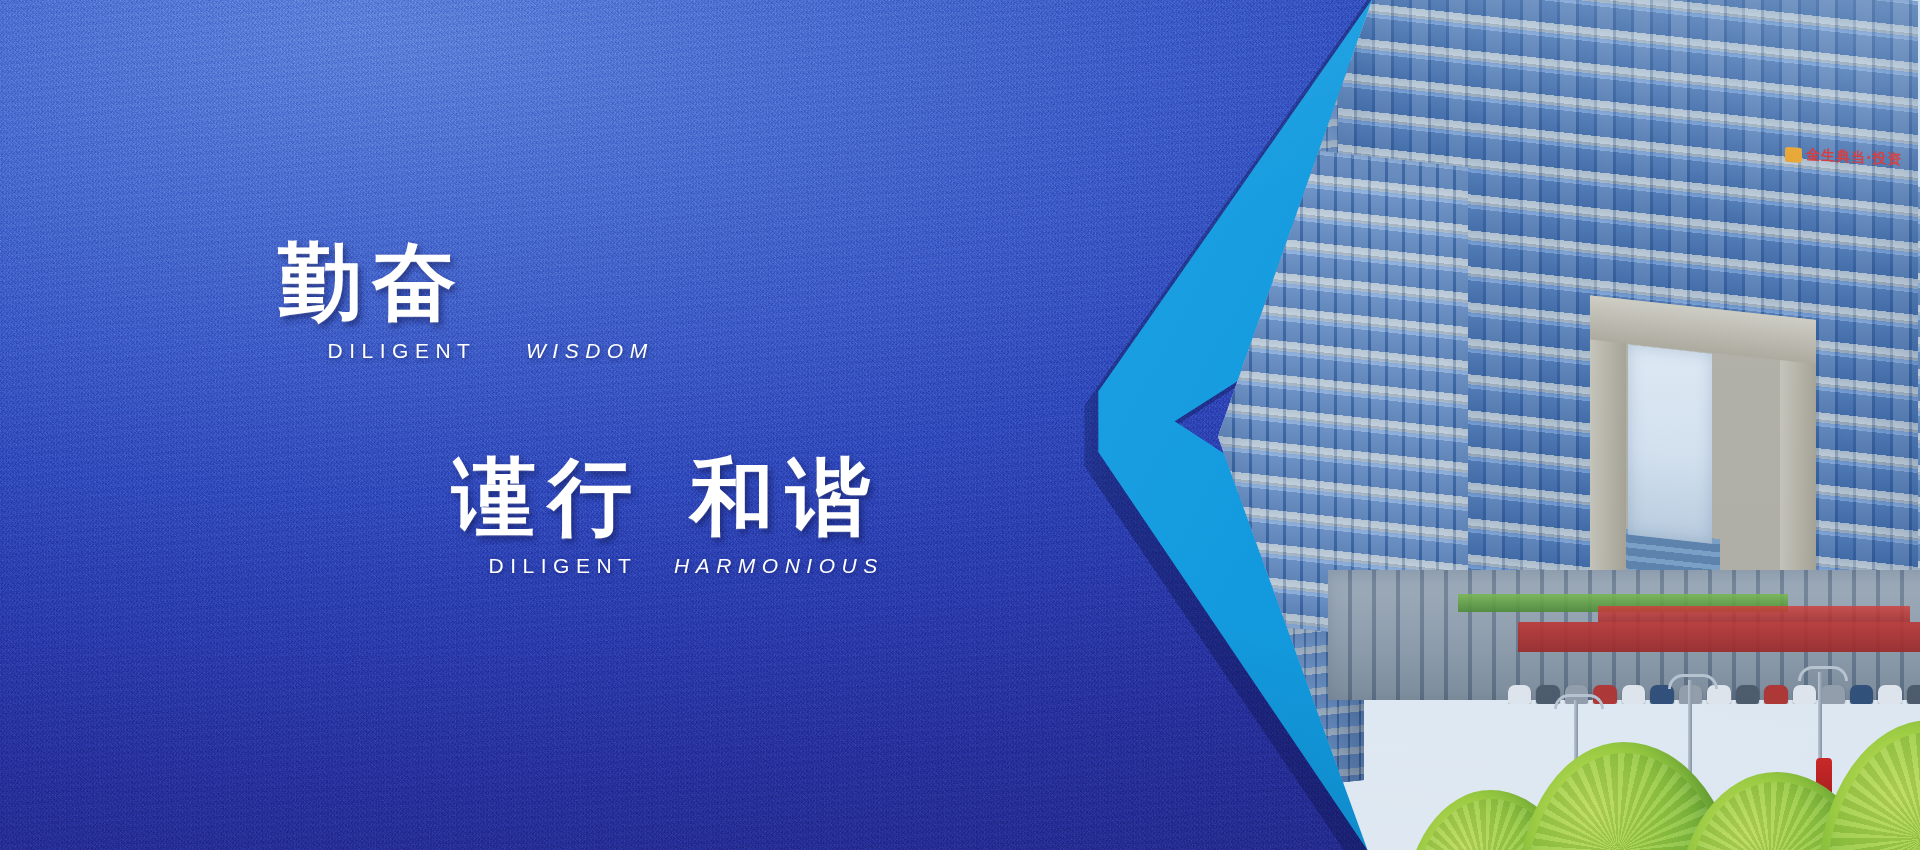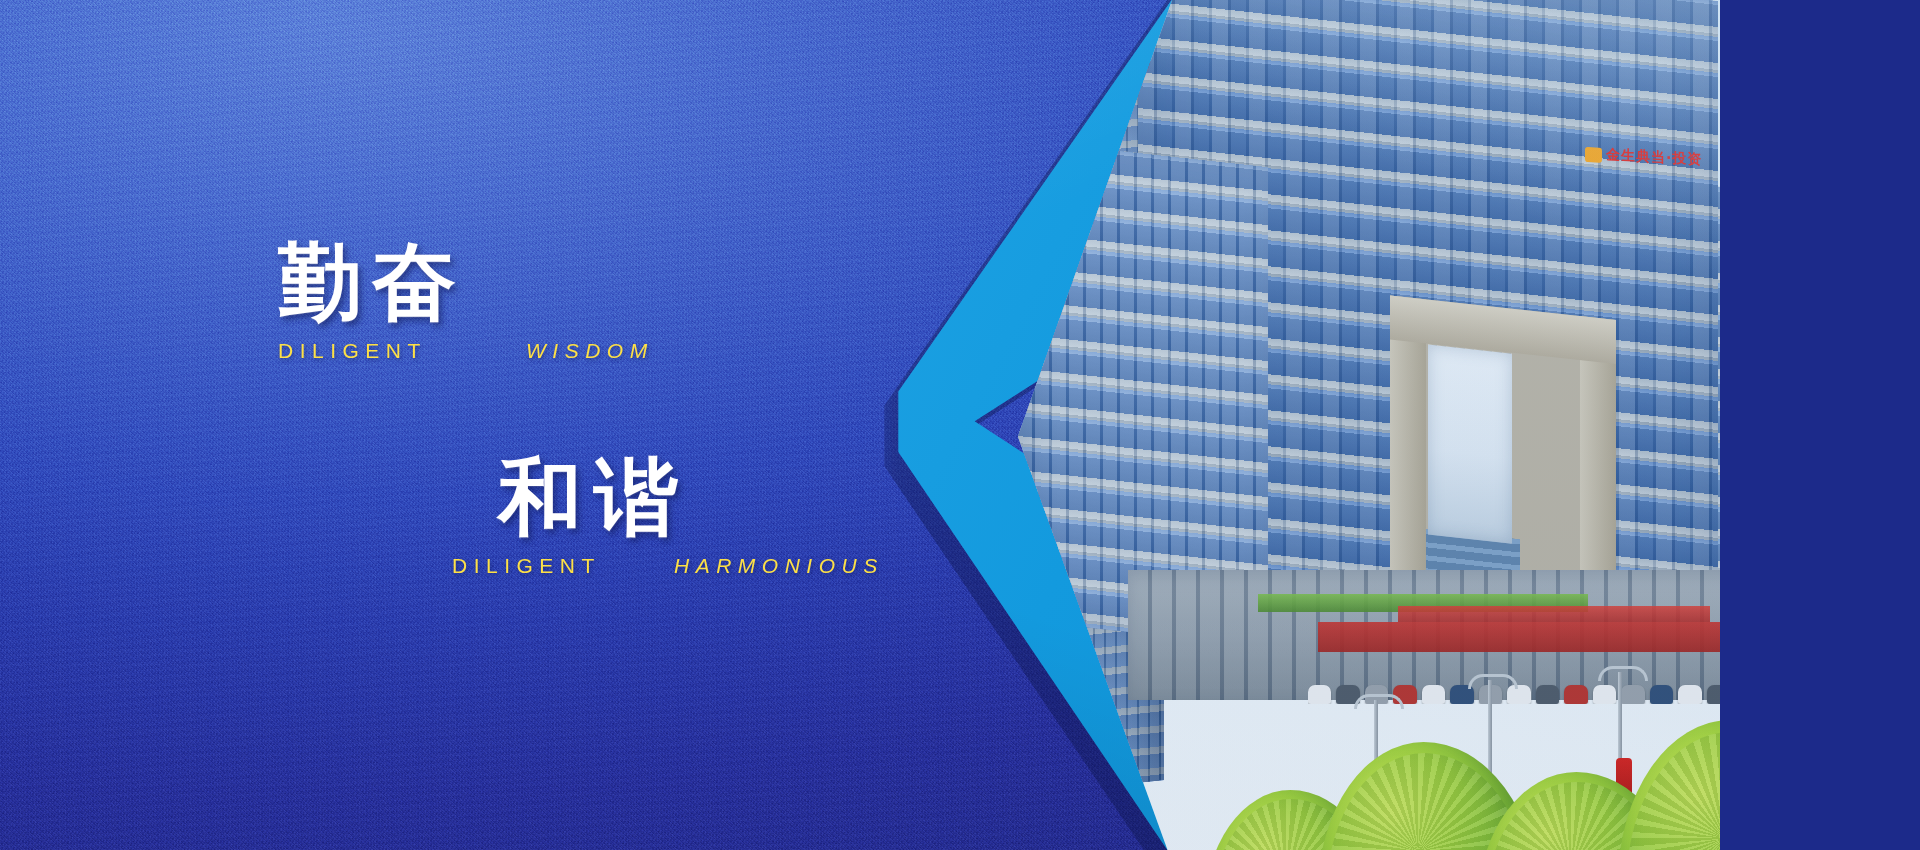--- a/index.html
+++ b/index.html
@@ -5,24 +5,25 @@
 <style>
   html, body {
     margin: 0;
     padding: 0;
     background: #1c2a8a;
   }
   * { box-sizing: border-box; }
 
   .banner {
     position: relative;
-    width: 1720px;
+    width: 1920px;
     height: 850px;
     overflow: hidden;
     font-family: "Liberation Sans", "DejaVu Sans", sans-serif;
+    text-align: center;
   }
 
   
   .bg-base {
     position: absolute;
     inset: 0;
     background:
       radial-gradient(125% 115% at 18% 2%,
         #4a74d6 0%,
         #3e63cd 20%,
@@ -84,21 +85,21 @@
       0 1px 1px rgba(255,255,255,.25);
     white-space: nowrap;
   }
   .cn-word { display: inline-block; }
   .cn-gap { display: inline-block; width: 46px; }
 
   .en-line {
     display: flex;
     align-items: baseline;
     margin-top: 16px;
-    color: #fde047;
+    color: #ffffff;
     font-size: 21px;
     font-weight: 400;
     letter-spacing: 6.5px;
     line-height: 1;
     text-shadow: 1px 2px 4px rgba(12,20,80,.50);
     white-space: nowrap;
   }
   .en-word { display: inline-block; }
   .en-a { width: 248px; }
   .en-b { width: auto; font-style: italic; }
@@ -521,20 +522,21 @@
         <span class="cn-gap"></span>
       </div>
       <div class="en-line">
         <span class="en-word en-a">DILIGENT</span>
         <span class="en-word en-b">WISDOM</span>
       </div>
     </div>
 
     <div class="slogan-row row2">
       <div class="cn-line">
+        <span class="cn-word">谨行</span>
         <span class="cn-gap"></span>
         <span class="cn-word">和谐</span>
       </div>
       <div class="en-line">
         <span class="en-word en-a">DILIGENT</span>
         <span class="en-word en-b">HARMONIOUS</span>
       </div>
     </div>
 
   </div>

